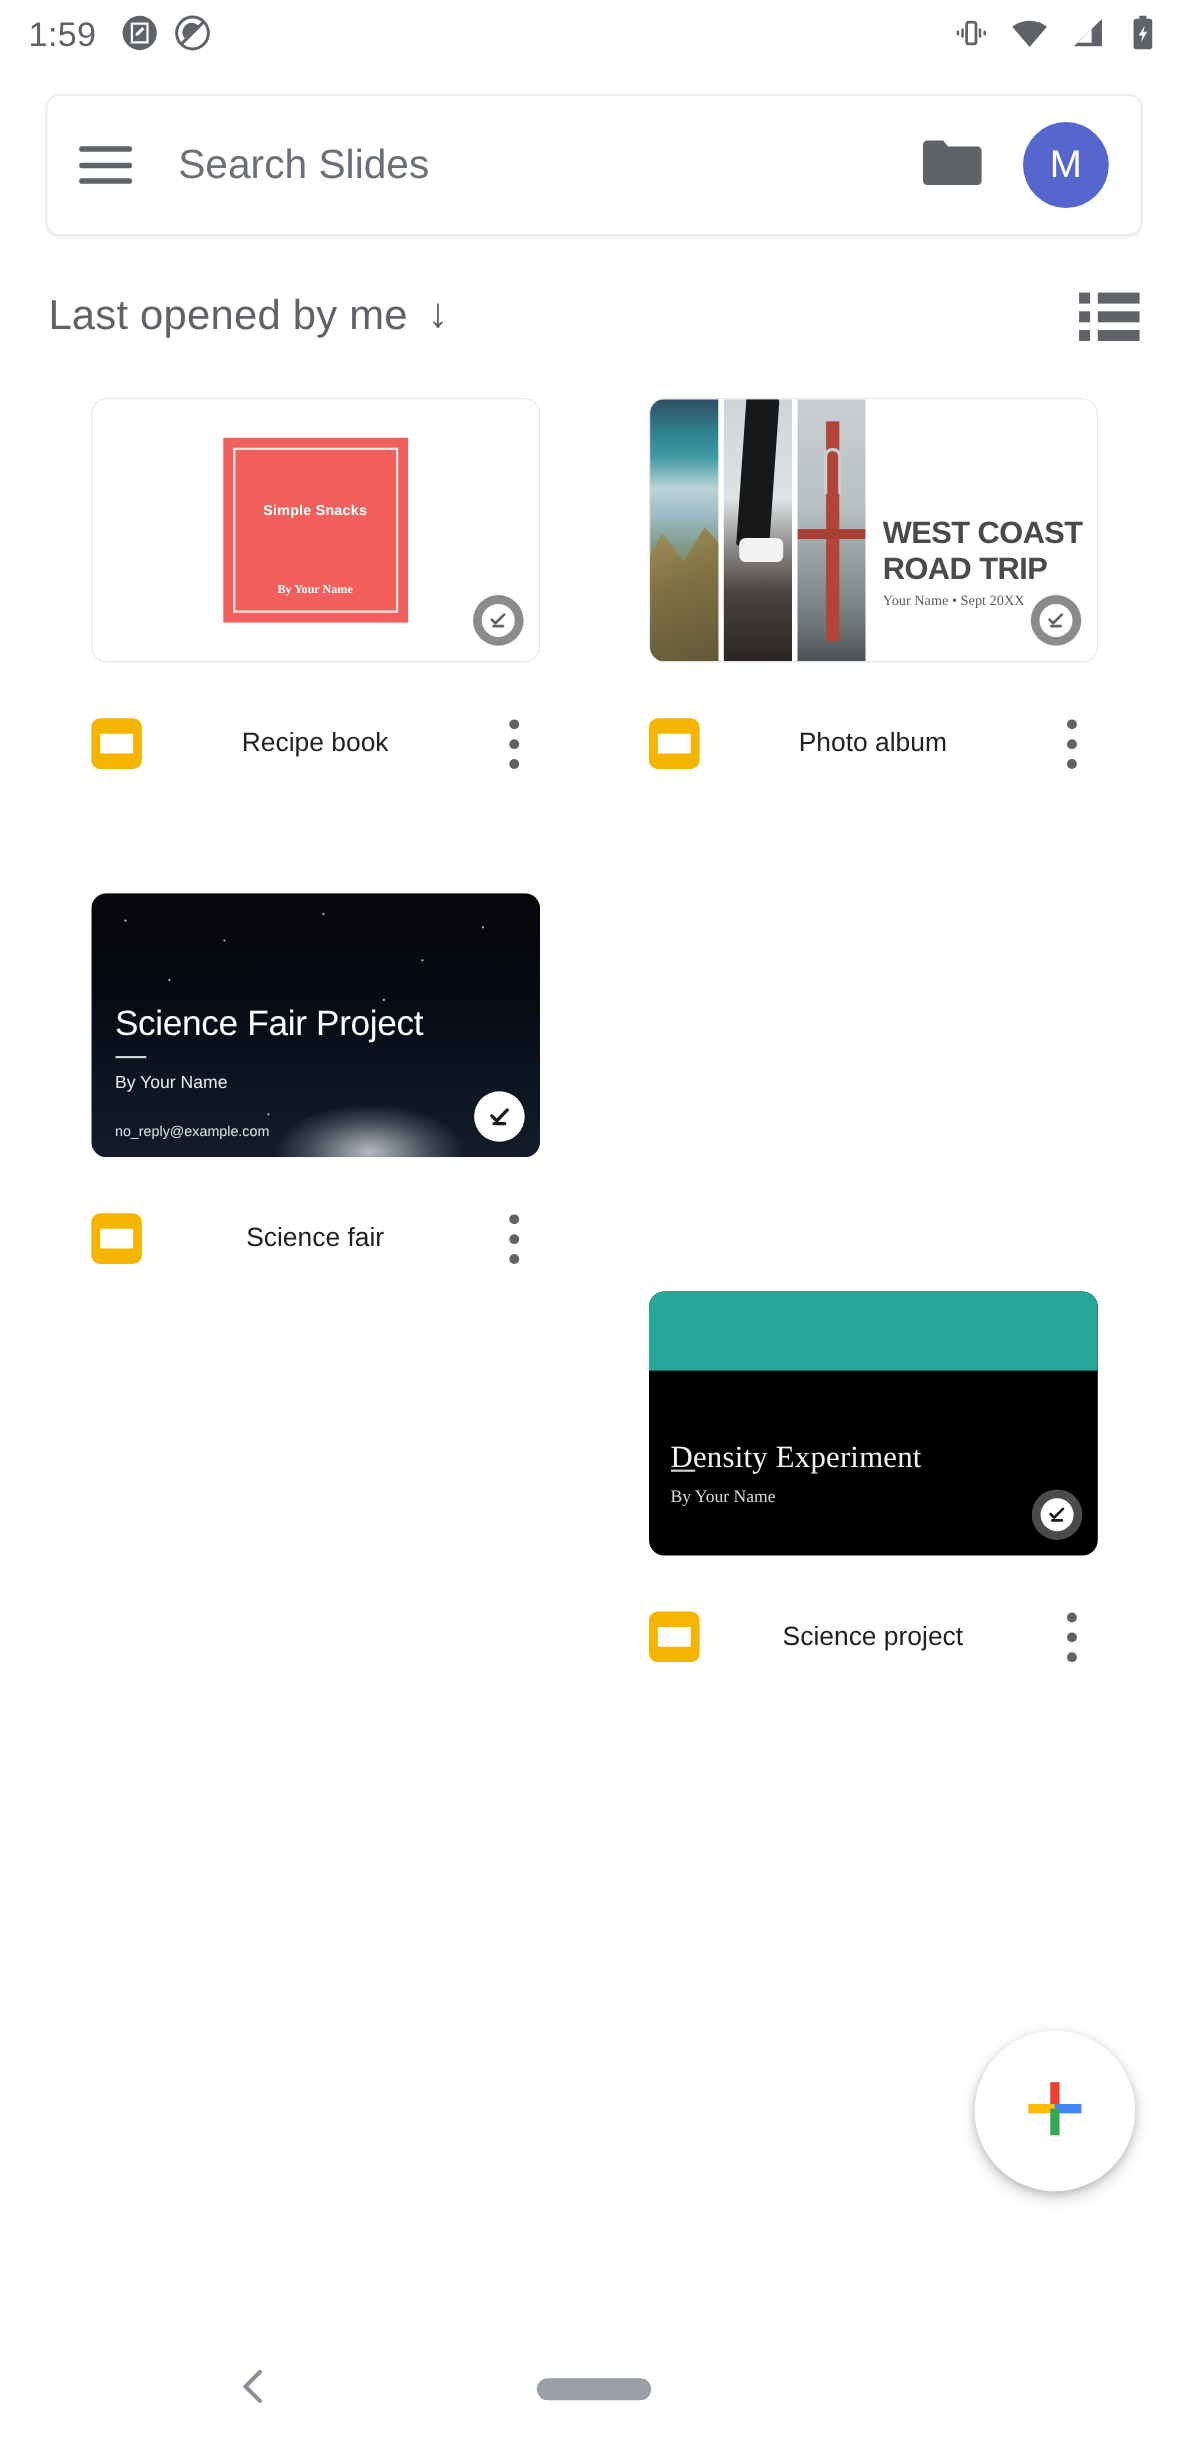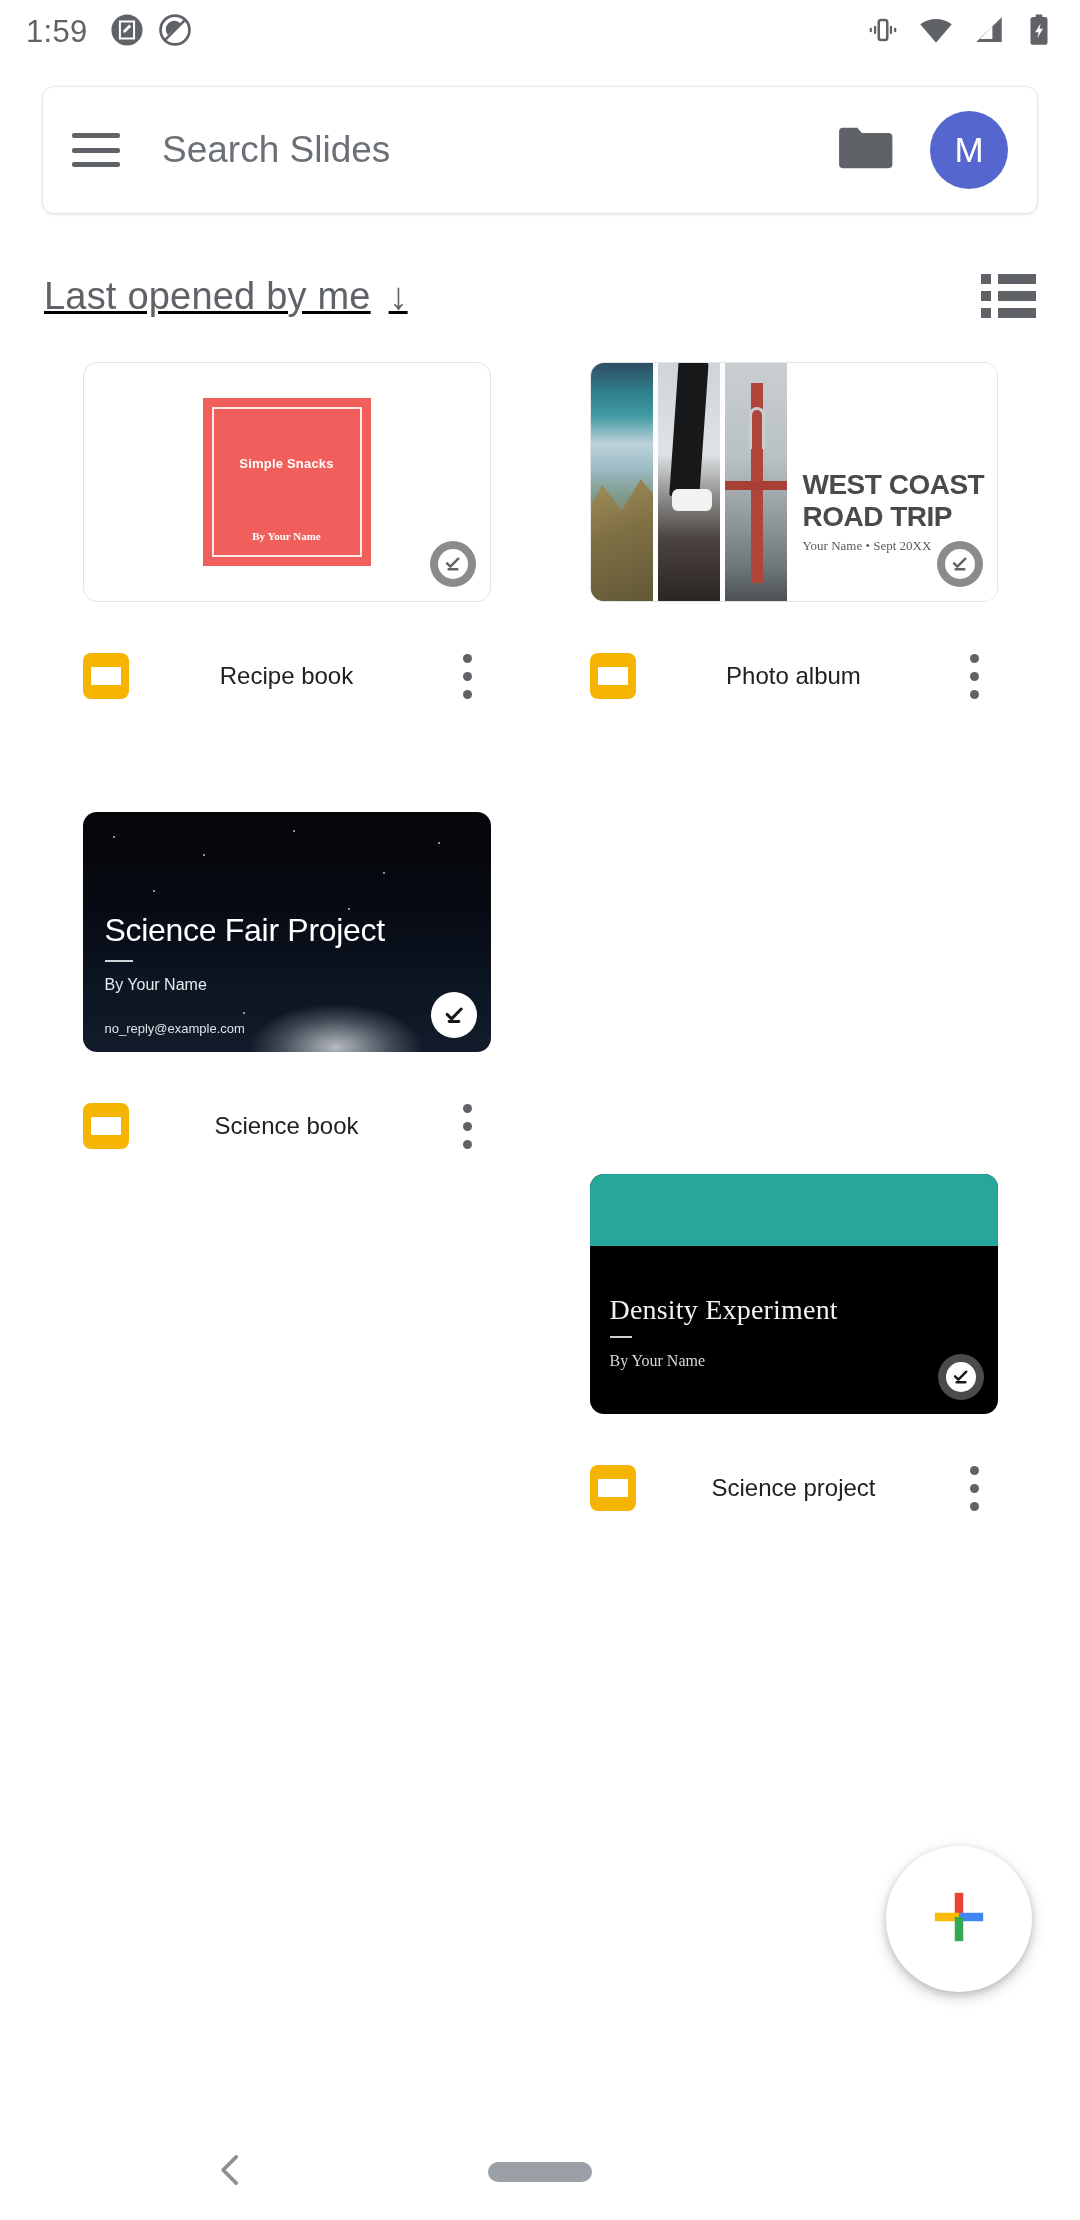--- a/index.html
+++ b/index.html
@@ -38,22 +38,22 @@
   .search-input::placeholder { color:#6b7076; }
   .folder-btn { margin-right:36px; cursor:pointer; }
   .avatar {
     width:78px; height:78px; border-radius:50%; background:#5567ce;
     color:#fff; font-size:35px; display:flex; align-items:center;
     justify-content:center; cursor:pointer;
   }
 
   
   .sortrow {
-    display:flex; align-items:center; padding:0 44px;
-    margin-top:52px; height:60px;text-decoration:underline;
+    display:flex; padding:0 44px;
+    margin-top:52px; height:60px;
   }
   .sortlabel { font-size:38px; color:#5f6368; letter-spacing:.2px; }
   .sortarrow { margin-left:18px; font-size:38px; color:#5f6368; line-height:1; }
   .sortspacer { flex:1; }
   .listview-icon { display:flex; flex-direction:column; gap:7px; cursor:pointer; }
   .lv-row { display:flex; align-items:center; gap:7px; }
   .lv-sq { width:10px; height:10px; background:#5f6368; }
   .lv-bar { width:38px; height:10px; background:#5f6368; }
 
   
@@ -175,21 +175,21 @@
   }
   .sf-rule { position:absolute; left:22px; top:148px; width:28px; height:2px; background:#cfd2d6; }
   .sf-by { position:absolute; left:22px; top:164px; color:#e8eaec; font-size:16px; }
   .sf-mail { position:absolute; left:22px; bottom:16px; color:#dfe2e5; font-size:13px; }
   .sf-star { position:absolute; width:2px; height:2px; background:#fff; border-radius:50%; opacity:.75; }
 
   
   .sp { background:#000; position:relative; }
   .sp-band { position:absolute; left:0; top:0; width:100%; height:72px; background:#27a79a; }
   .sp-title {
-    position:absolute; left:20px; top:120px; color:#f2f2f2;
+    position:absolute; left:20px; top:136px; color:#f2f2f2;
     font-family:"Liberation Serif", serif; font-size:28px; letter-spacing:.2px;
   }
   .sp-rule { position:absolute; left:20px; top:162px; width:22px; height:2px; background:#cfcfcf; }
   .sp-by {
     position:absolute; left:20px; top:178px; color:#d8d8d8;
     font-family:"Liberation Serif", serif; font-size:16px;
   }
 
   
   .labelrow {
@@ -415,21 +415,21 @@
               <path d="M5.4 9.6l3 3 6.4-6.6" fill="none" stroke="#17181a" stroke-width="2" stroke-linecap="round" stroke-linejoin="round"></path>
               <rect x="5.8" y="13.4" width="8.4" height="1.9" rx=".95" fill="#17181a"></rect>
             </svg>
         </div>
       </div>
     </div>
     <div class="labelrow">
       <div class="slides-icon">
           <i></i>
         </div>
-      <div class="card-title">Science book</div>
+      <div class="card-title">Science fair</div>
       <div class="kebab">
           <span></span>
           <span></span>
           <span></span>
         </div>
     </div>
   </div>
 
   <div class="rowgap"></div>
   <div class="rowgap"></div>

